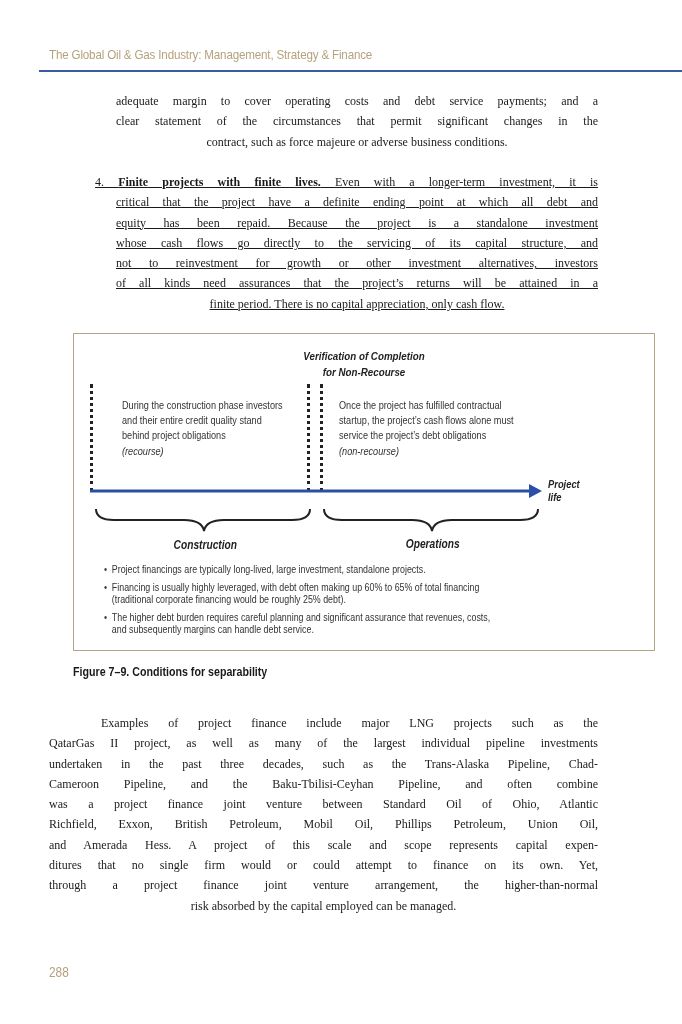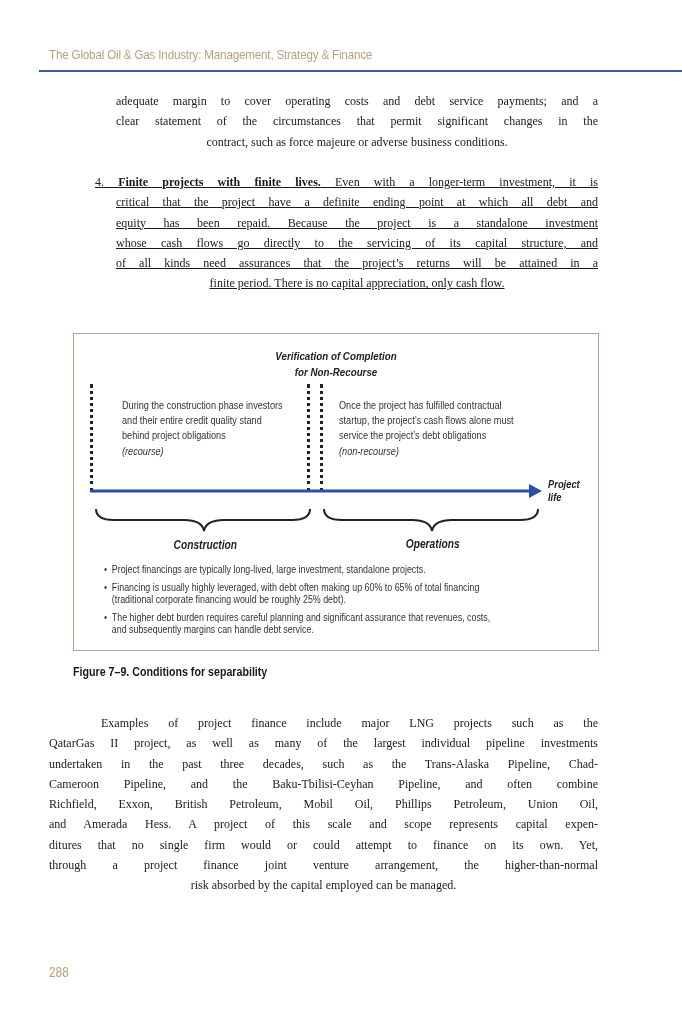--- a/index.html
+++ b/index.html
@@ -9,21 +9,21 @@
     font-family:"Liberation Sans", sans-serif; font-size:13.5px;
     color:#b5a27e; letter-spacing:-0.2px; transform:scaleX(0.86); transform-origin:left center;
     white-space:nowrap;
   }
   .head-rule { position:absolute; left:39px; right:0; top:70px; height:2px; background:#3b5aa0; }
   .serif { font-family:"Liberation Serif", serif; color:#1a1a1a; font-size:12px; line-height:20.3px; }
   .block { position:absolute; }
   .line { white-space:nowrap;text-align:center; }
   .just { text-align:justify; text-align-last:justify; }
   .figbox {
-    position:absolute; left:73px; top:333px; width:526px; height:318px;
+    position:absolute; left:73px; top:333px; width:582px; height:318px;
     border:1.5px solid #b6a38a; box-sizing:border-box;
   }
   .fig-title {
     position:absolute; left:0; right:0; top:14px; text-align:center;
     font-family:"Liberation Sans", sans-serif; font-style:italic; font-weight:bold;
     font-size:11.5px; line-height:16px; color:#222; transform:scaleX(0.85);
   }
   .col-text {
     position:absolute; font-family:"Liberation Sans", sans-serif; font-size:10.4px;
     line-height:15.2px; color:#333; white-space:nowrap; transform:scaleX(0.88); transform-origin:left top;
@@ -70,20 +70,21 @@
 
 <div class="block serif" style="left:95px; top:172px; width:503px;text-decoration:underline;">
   <div class="line just">
     <span>4.</span>
     <b>Finite projects with finite lives.</b><span> Even with a longer-term investment, it is</span>
   </div>
   <div style="padding-left:21px;">
     <div class="line just">critical that the project have a definite ending point at which all debt and</div>
     <div class="line just">equity has been repaid. Because the project is a standalone investment</div>
     <div class="line just">whose cash flows go directly to the servicing of its capital structure, and</div>
+    <div class="line just">not to reinvestment for growth or other investment alternatives, investors</div>
     <div class="line just">of all kinds need assurances that the project’s returns will be attained in a</div>
     <div class="line">finite period. There is no capital appreciation, only cash flow.</div>
   </div>
 </div>
 
 <div class="figbox">
   <div class="fig-title">
     <div>Verification of Completion</div>
     <div>for Non-Recourse</div>
   </div>
@@ -130,20 +131,21 @@
   </ul>
 </div>
 
 <div class="caption">Figure 7–9. Conditions for separability</div>
 
 <div class="block serif" style="left:49px; top:713px; width:549px;">
   <div class="line just" style="padding-left:52px;">Examples of project finance include major LNG projects such as the</div>
   <div class="line just">QatarGas II project, as well as many of the largest individual pipeline investments</div>
   <div class="line just">undertaken in the past three decades, such as the Trans-Alaska Pipeline, Chad-</div>
   <div class="line just">Cameroon Pipeline, and the Baku-Tbilisi-Ceyhan Pipeline, and often combine</div>
+  <div class="line just">was a project finance joint venture between Standard Oil of Ohio, Atlantic</div>
   <div class="line just">Richfield, Exxon, British Petroleum, Mobil Oil, Phillips Petroleum, Union Oil,</div>
   <div class="line just">and Amerada Hess. A project of this scale and scope represents capital expen-</div>
   <div class="line just">ditures that no single firm would or could attempt to finance on its own. Yet,</div>
   <div class="line just">through a project finance joint venture arrangement, the higher-than-normal</div>
   <div class="line">risk absorbed by the capital employed can be managed.</div>
 </div>
 
 <div class="folio">288</div>
 
 </body></html>

